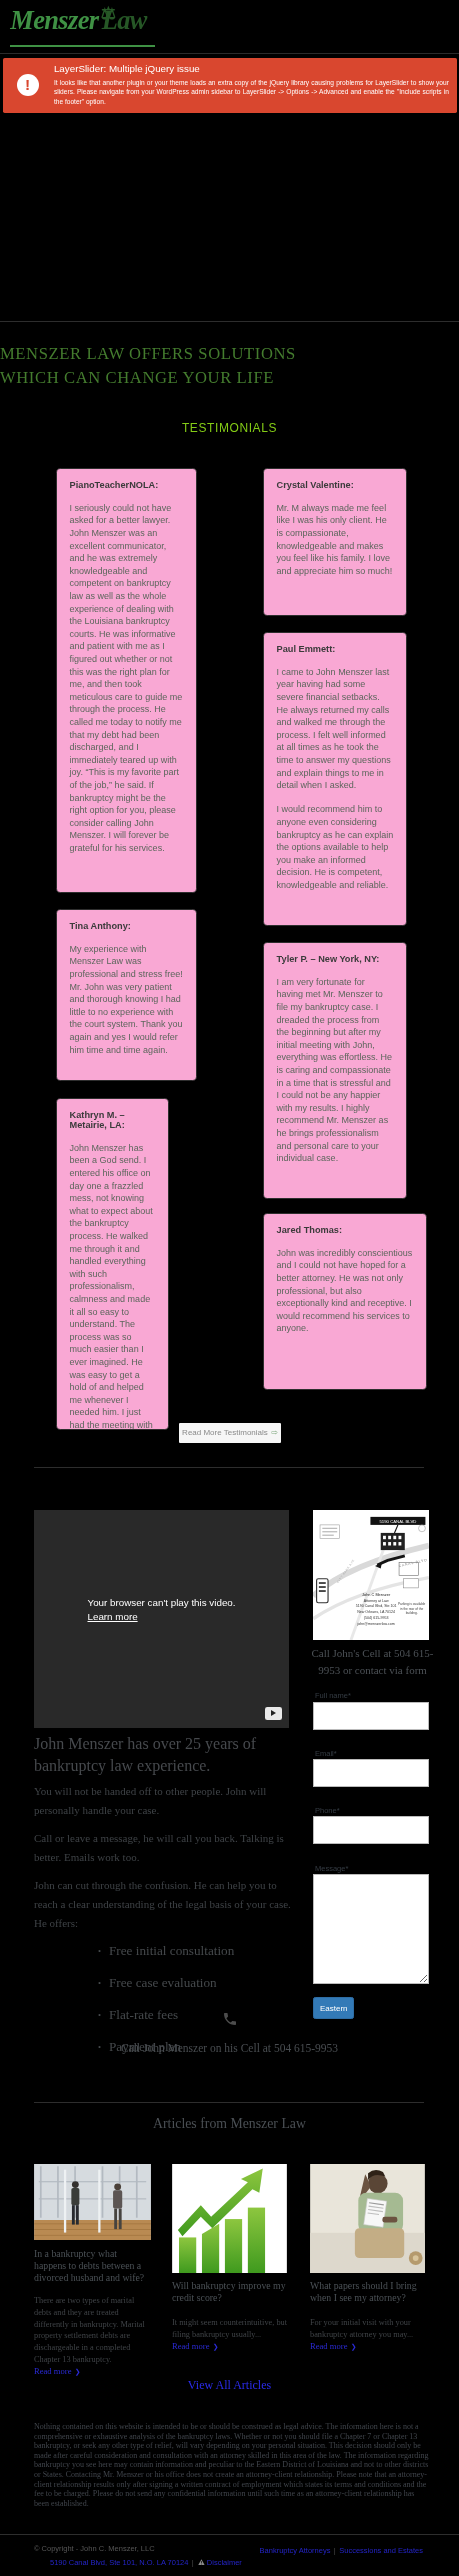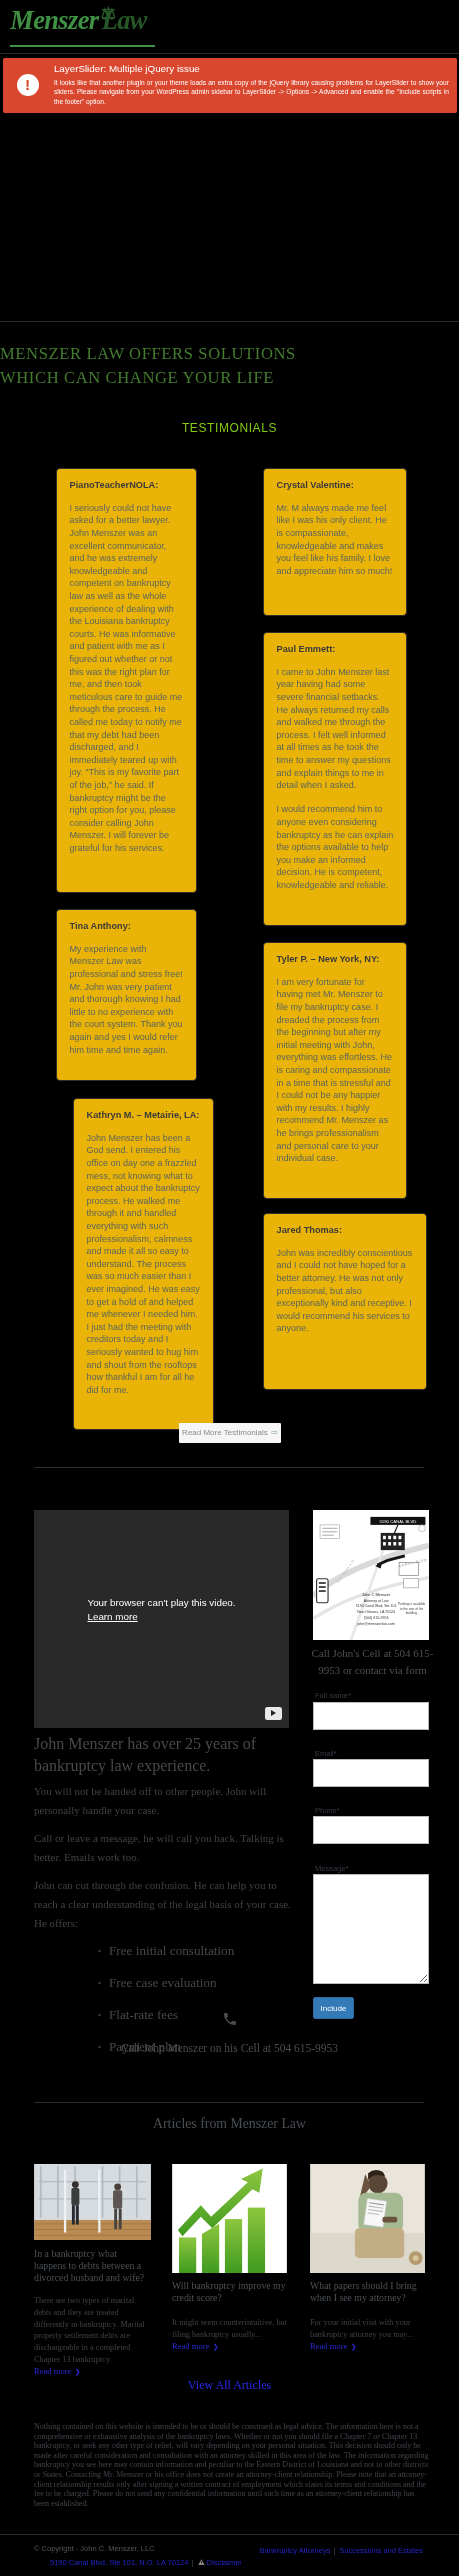--- a/index.html
+++ b/index.html
@@ -34,30 +34,30 @@
 
   
   .hero { position:absolute; top:342px; left:0; width:459px; text-align:left;
           font-family:"Liberation Serif", serif; color:#447c2e; font-size:16.6px;
           line-height:23.5px; letter-spacing:0.6px; }
 
   .testimonials-heading { position:absolute; top:421px; left:0; width:459px; text-align:center;
           color:#84cc16; font-size:12px; letter-spacing:0.6px; }
 
   
-  .tbox { position:absolute; background:#eab308; border:1.7px solid #2e2e2e; border-radius:4.6px;
+  .tbox { position:absolute; background:#f9a8d4; border:1.7px solid #2e2e2e; border-radius:4.6px;
           box-sizing:border-box; padding:8px 12.6px; box-shadow:0 3.4px 5.2px rgba(0,0,0,.8); overflow:hidden; }
   .tbox h4 { margin:3.4px 0 0; font-size:9.2px; color:#3b3b3b; font-weight:bold; }
   .tbox p { margin:11.5px 0 0; font-size:9px; line-height:12.6px; color:#5c665c; }
   #t0 { left:56px;  top:468px;  width:141px; height:425px; }
   #t1 { left:263px; top:468px;  width:144px; height:148px; }
   #t2 { left:263px; top:632px; width:144px; height:294px; }
   #t3 { left:56px;  top:909px; width:141px; height:172px; }
   #t4 { left:263px; top:942px; width:144px; height:257px; }
-  #t5 { left:56px;  top:1098px; width:141px; height:332px;margin-left:17px; }
+  #t5 { left:56px;  top:1098px; width:113px; height:332px; }
   #t6 { left:263px; top:1213px; width:164px; height:177px; }
 
   .more-btn { position:absolute; left:179px; top:1423px; width:102px; height:19.5px;
               background:#f6f6f6; color:#8a8a8a; font-size:8px; text-align:center;
               line-height:19.5px; border-radius:1.1px; cursor:pointer; }
   .more-btn .arr { color:#86ac86; margin-left:3.4px; }
 
   
   .video { position:absolute; left:34px; top:1510px; width:255px; height:218px; background:#292929; }
   .video-inner { position:absolute; top:87px; left:0; right:0; text-align:center; }
@@ -254,21 +254,21 @@
   <div class="call-heading">Call John's Cell at 504 615-9953 or contact via form</div>
 
   <label class="flabel" id="lbl-name">Full name*</label>
   <input class="finput" id="inp-name" type="text" style="">
   <label class="flabel" id="lbl-email">Email*</label>
   <input class="finput" id="inp-email" type="text" style="">
   <label class="flabel" id="lbl-phone">Phone*</label>
   <input class="finput" id="inp-phone" type="text" style="">
   <label class="flabel" id="lbl-msg">Message*</label>
   <textarea class="finput" id="inp-msg" style=""></textarea>
-  <button class="submit">Include</button>
+  <button class="submit">Eastern</button>
 
   <div class="about-h">John Menszer has over 25 years of bankruptcy law experience.</div>
   <div class="about-p" id="p1">You will not be handed off to other people. John will personally handle your case.</div>
   <div class="about-p" id="p2">Call or leave a message, he will call you back. Talking is better. Emails work too.</div>
   <div class="about-p" id="p3">John can cut through the confusion. He can help you to reach a clear understanding of the legal basis of your case. He offers:</div>
   <ul class="bullets">
     <li>Free initial consultation</li>
     <li>Free case evaluation</li>
     <li>Flat-rate fees</li>
     <li>Payment plan</li>

